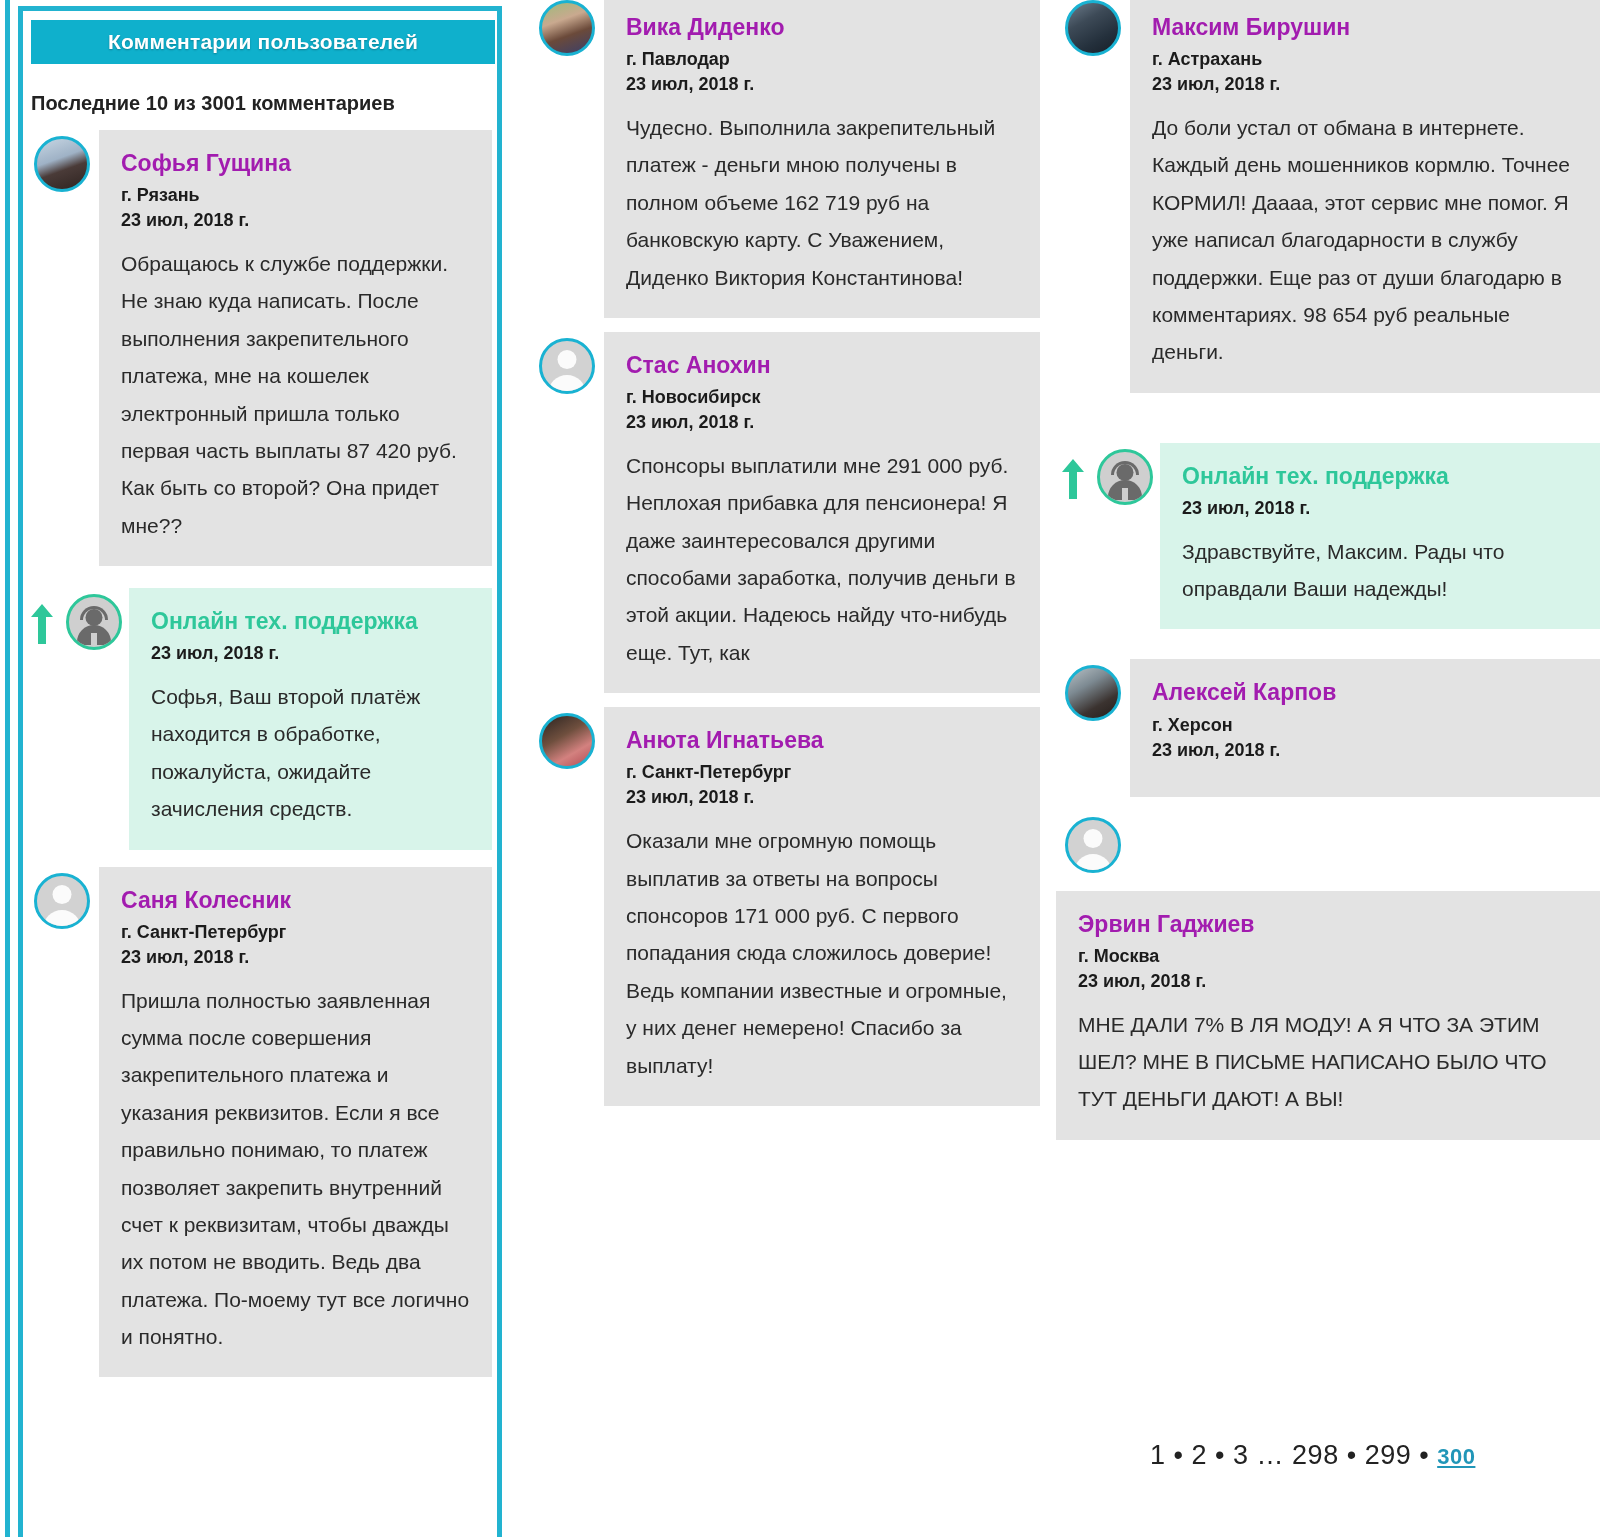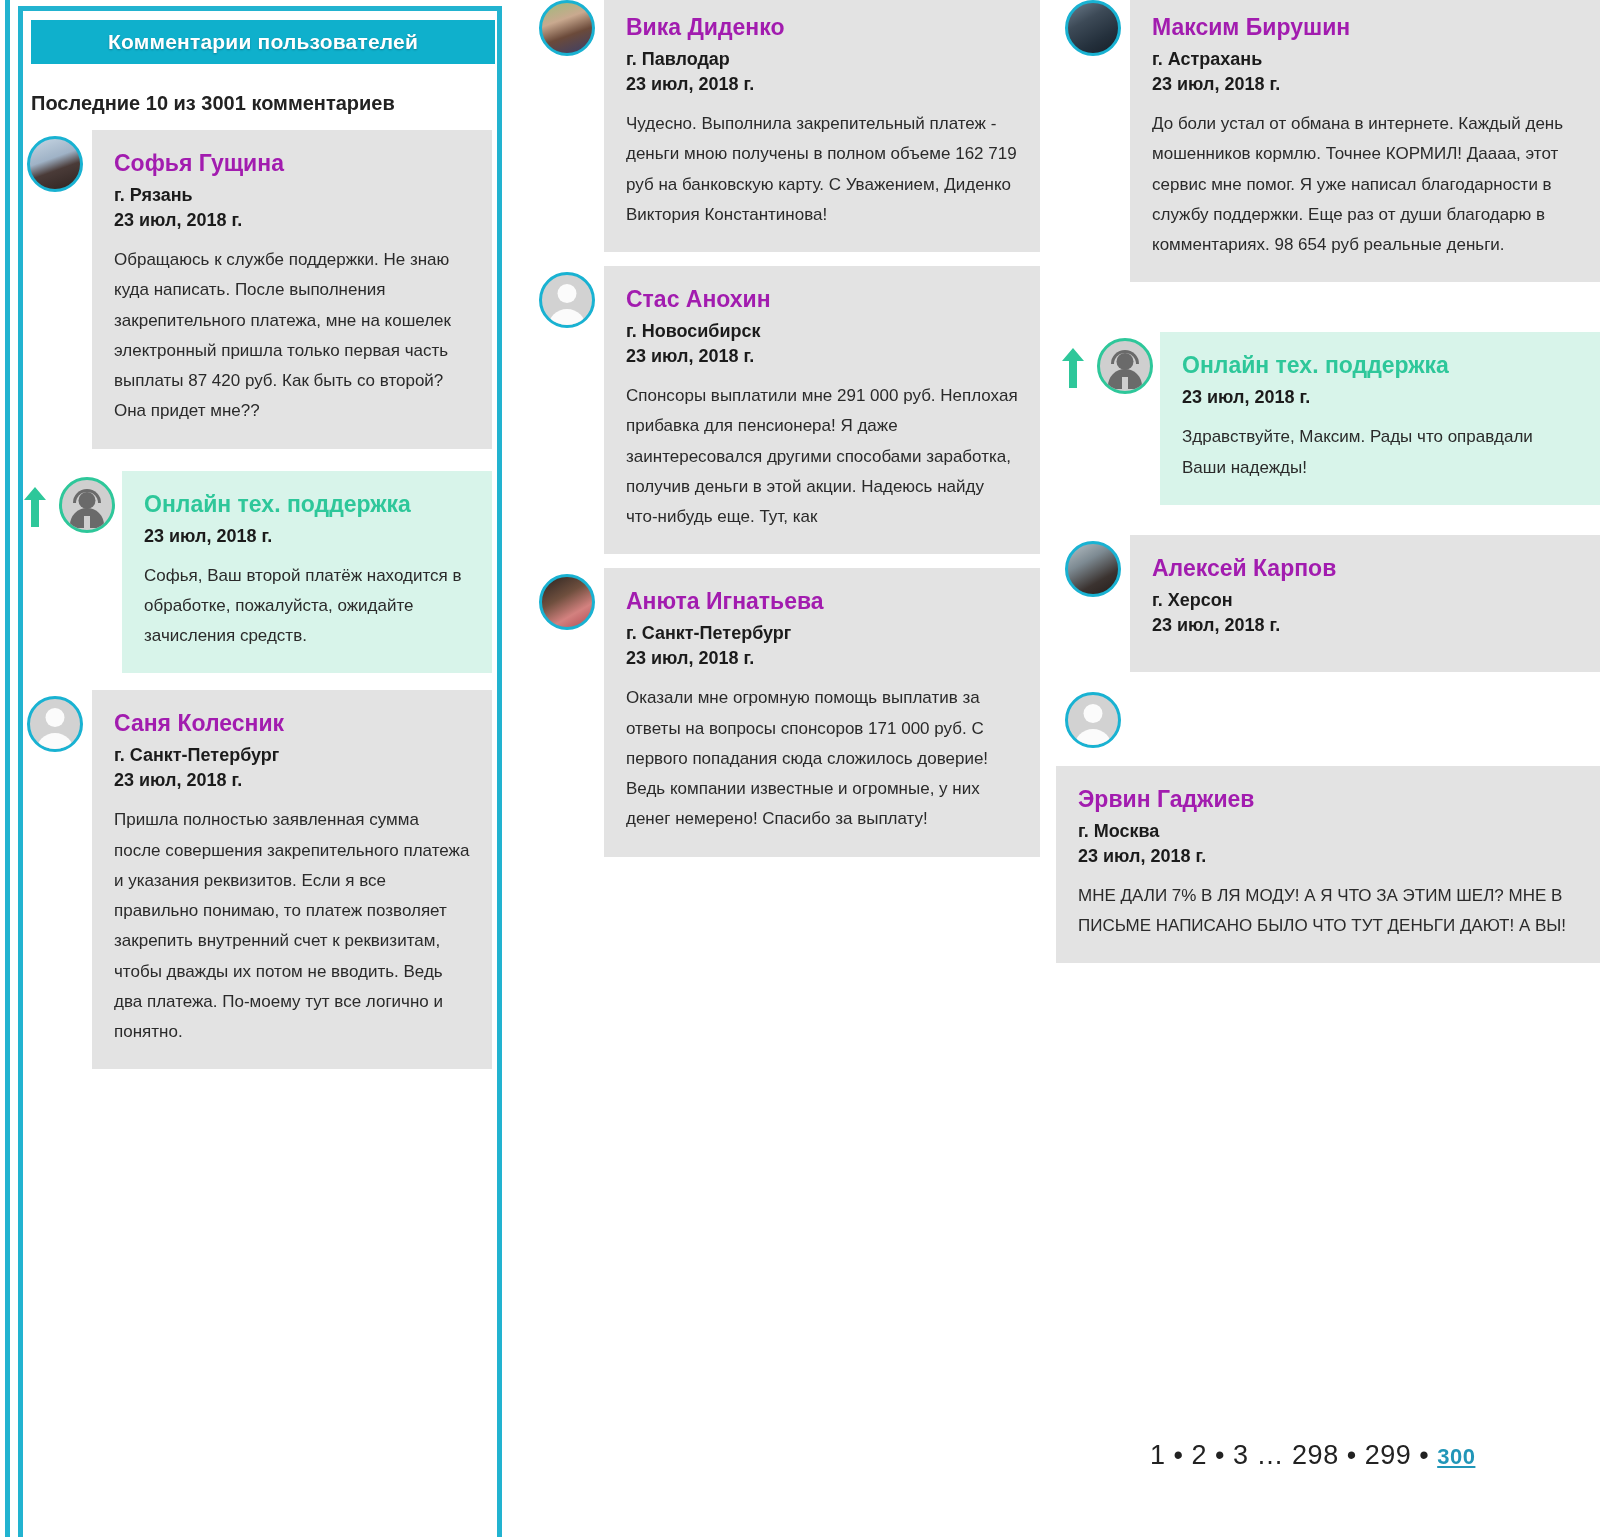--- a/index.html
+++ b/index.html
@@ -99,24 +99,24 @@
   .bubble{
     flex:1 1 auto;background:#e3e3e3;padding:18px 22px 22px 22px;box-sizing:border-box;
   }
   .bubble.support{background:#d8f4ea;}
   .bubble .name{
     color:#a21caf;font-size:23px;font-weight:bold;line-height:1.35;margin:0 0 6px 0;
   }
   .bubble.support .name{color:#2ec79a;}
   .bubble .city{font-size:18px;font-weight:bold;color:#1b1b1b;margin:0 0 4px 0;}
   .bubble .date{font-size:18px;font-weight:bold;color:#1b1b1b;margin:0 0 14px 0;}
-  .bubble .text{font-size:17px;color:#2a2a2a;line-height:1.78;margin:0;}
-
-  
-  .colA-list{position:absolute;left:18px;top:130px;width:484px;padding:0 10px 0 0;box-sizing:border-box;}
+  .bubble .text{font-size:21px;color:#2a2a2a;line-height:1.78;margin:0;}
+
+  
+  .colA-list{position:absolute;left:18px;top:130px;width:484px;padding:0 10px 0 7px;box-sizing:border-box;}
   .colB-list{position:absolute;left:10px;top:-6px;width:510px;}
   .colC-list{position:absolute;left:16px;top:-6px;width:544px;}
 
   
   .pagination{
     position:absolute;left:1150px;top:1440px;
     font-size:27px;color:#222;letter-spacing:.5px;
   }
   .pagination a{color:#222;text-decoration:none;}
   .pagination .cur{color:#2196b8;text-decoration:underline;font-size:22px;font-weight:bold;}

